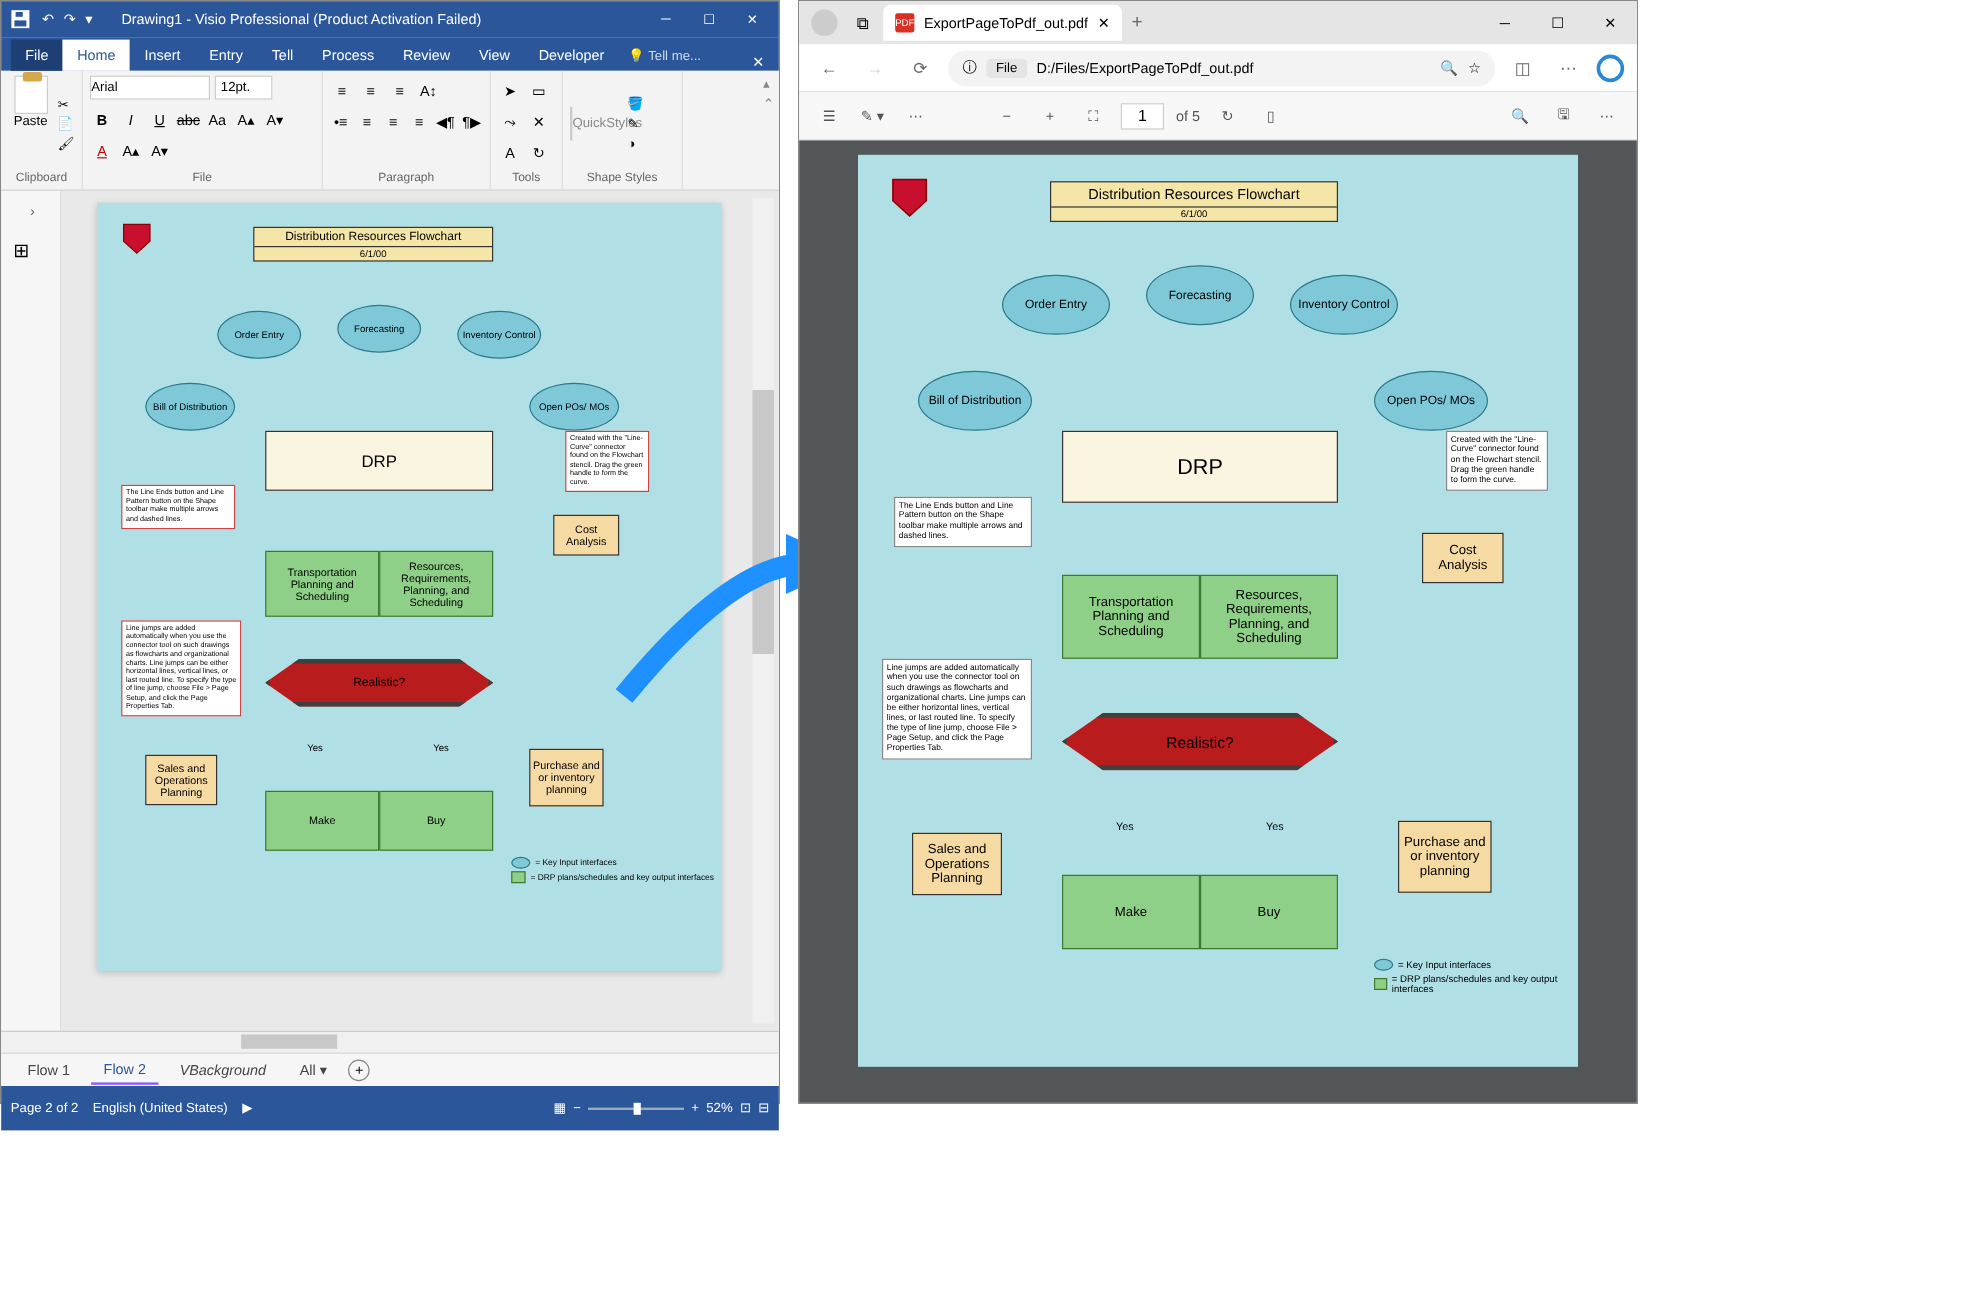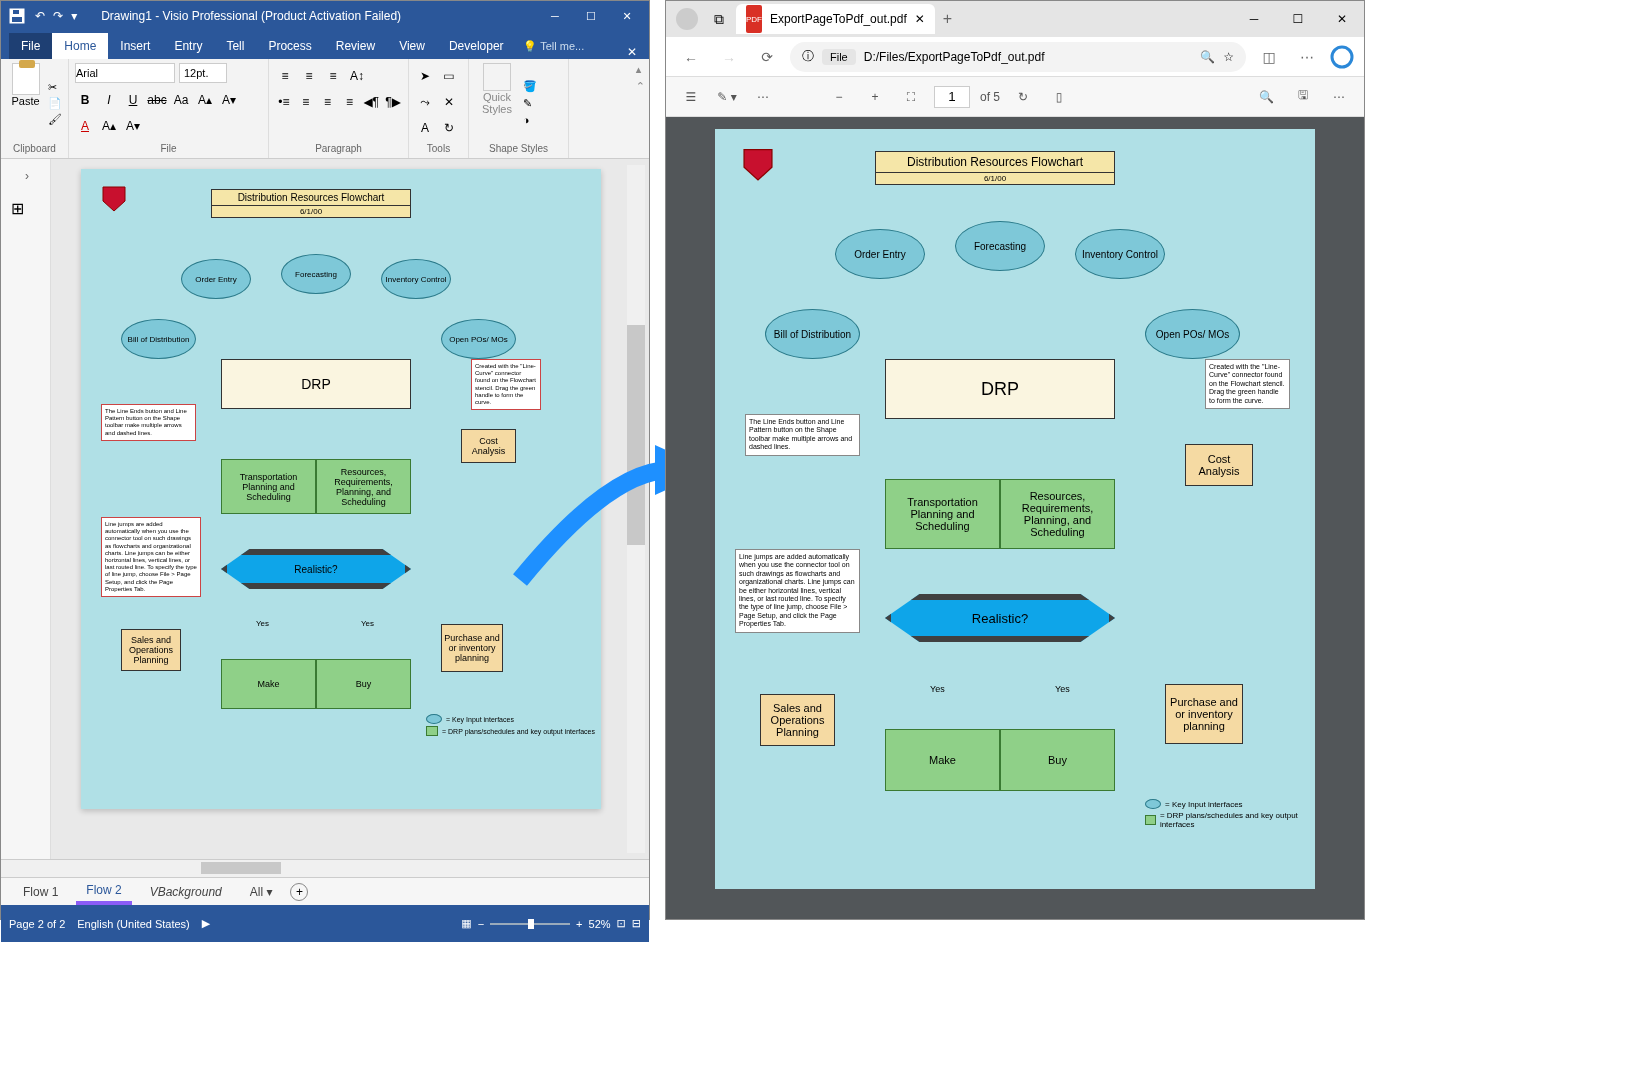--- a/index.html
+++ b/index.html
@@ -25,60 +25,60 @@
 .rg-para{width:140px}
 .rg-tools{width:60px}
 .rg-shape{width:100px}
 .paste-btn{display:flex;flex-direction:column;align-items:center;width:42px}
 .paste-icon{width:28px;height:32px;background:#fff;border:1px solid #ccc;position:relative}
 .paste-icon::before{content:"";position:absolute;top:-4px;left:6px;width:16px;height:8px;background:#d4a84b;border-radius:2px}
 .font-select{width:100px;height:20px;border:1px solid #ccc;font-size:11px;padding-left:0}
 .size-select{width:48px;height:20px;border:1px solid #ccc;font-size:11px;padding-left:4px}
 .fmt-row{display:flex;gap:4px;margin-top:4px}
 .fmt-btn{width:20px;height:18px;display:flex;align-items:center;justify-content:center;font-size:12px;border:1px solid transparent}
-.quick-styles{display:flex;flex-direction:column;align-items:center;width:44px;color:#888}
+.quick-styles{display:flex;flex-direction:row;align-items:center;width:44px;color:#888}
 .quick-styles .qs-icon{width:28px;height:28px;border:1px solid #ccc}
 .canvas-area{position:relative;height:700px;background:#e9e9e9;overflow:hidden}
 .left-rail{position:absolute;left:0;top:0;width:50px;height:100%;background:#f6f6f6;border-right:1px solid #ddd}
 .left-rail .chev{position:absolute;top:10px;left:24px;font-size:12px;color:#666}
 .doc-page{position:absolute;left:80px;top:10px;width:520px;height:640px;background:#b0e0e6;box-shadow:0 2px 6px rgba(0,0,0,0.2)}
 .flag{position:absolute;width:26px;height:30px}
 .title-box{position:absolute;background:#f5e6a8;border:1px solid #333;text-align:center;font-size:10px}
 .title-box .sub{border-top:1px solid #333;font-size:8px;padding:1px}
 .ellipse{position:absolute;background:#7ec8d8;border:1px solid #2a7a8a;border-radius:50%;display:flex;align-items:center;justify-content:center;font-size:8px;text-align:center;padding:2px}
 .box{position:absolute;border:1px solid #333;display:flex;align-items:center;justify-content:center;text-align:center;font-size:9px;padding:2px}
 .box.cream{background:#faf5e0}
 .box.green{background:#8fd088;border-color:#3a7a33}
 .box.yellow{background:#f5daa3}
-.decision{position:absolute;background:#0ea5e9;border:6px solid #404040;display:flex;align-items:center;justify-content:center;font-size:10px}
+.decision{position:absolute;background:#b91c1c;border:4px solid #404040;display:flex;align-items:center;justify-content:center;font-size:10px}
 .note{position:absolute;background:#fff;border:1px solid #c44;font-size:6px;padding:3px;line-height:1.2}
 .legend{position:absolute;font-size:7px}
 .legend-item{display:flex;align-items:center;gap:4px;margin-bottom:2px}
 .leg-ell{width:16px;height:10px;border-radius:50%;border:1px solid #2a7a8a;background:#7ec8d8}
 .leg-sq{width:12px;height:10px;border:1px solid #3a7a33;background:#8fd088}
 .hscroll{height:18px;background:#f0f0f0;border-top:1px solid #ccc;position:relative}
 .hscroll .thumb{position:absolute;left:200px;top:2px;width:80px;height:12px;background:#c8c8c8}
 .page-tabs{height:28px;background:#f6f6f6;border-top:1px solid #ccc;display:flex;align-items:center;font-size:12px;padding-left:12px;gap:8px}
 .page-tabs .pt{padding:4px 10px;color:#444}
-.page-tabs .pt.active{color:#2b579a;border-bottom:4px solid #8b5cf6}
+.page-tabs .pt.active{color:#2b579a;border-bottom:2px solid #8b5cf6}
 .page-tabs .add{width:18px;height:18px;border:1px solid #888;border-radius:50%;display:flex;align-items:center;justify-content:center}
 .statusbar{height:37px;background:#2b579a;color:#fff;display:flex;align-items:center;font-size:11px;padding:0 8px;gap:12px}
 .statusbar .zoom{margin-left:auto;display:flex;align-items:center;gap:6px}
 .zoom-track{width:80px;height:2px;background:#9ab;position:relative}
 .zoom-thumb{position:absolute;top:-4px;left:38px;width:6px;height:10px;background:#fff}
 
 .arrow{position:absolute;left:510px;top:430px;width:200px;height:160px}
 .arrow svg{width:100%;height:100%}
 
 .edge{left:665px;top:0;width:700px;height:920px;background:#fff}
 .edge-title{height:36px;background:#e5e5e5;display:flex;align-items:center}
 .edge-title .prof{width:22px;height:22px;border-radius:50%;background:#ccc;margin:0 10px}
 .edge-title .tabicon{width:22px;height:22px;display:flex;align-items:center;justify-content:center;font-size:14px;margin-right:6px}
 .edge-title .etab{height:30px;background:#fff;border-radius:6px 6px 0 0;display:flex;align-items:center;padding:0 10px;font-size:12px;max-width:250px;gap:8px}
-.edge-title .etab .pdfico{width:16px;height:28px;background:#d93025;color:#fff;font-size:8px;display:flex;align-items:center;justify-content:center;border-radius:2px}
+.edge-title .etab .pdfico{width:16px;height:16px;background:#d93025;color:#fff;font-size:8px;display:flex;align-items:center;justify-content:center;border-radius:2px}
 .edge-title .newtab{margin-left:8px;font-size:16px;color:#666}
 .edge-title .wins{margin-left:auto;display:flex}
 .edge-title .wins .wb{width:44px;height:36px;display:flex;align-items:center;justify-content:center;font-size:12px}
 .edge-addr{height:40px;background:#fff;border-bottom:1px solid #ddd;display:flex;align-items:center;padding:0 10px;gap:8px}
 .nav-btn{width:30px;height:30px;display:flex;align-items:center;justify-content:center;color:#666;font-size:14px}
 .addr-bar{flex:1;height:30px;background:#f3f3f3;border-radius:15px;display:flex;align-items:center;padding:0 12px;font-size:12px;gap:8px}
 .addr-bar .pill{background:#e5e5e5;padding:2px 8px;border-radius:4px;font-size:11px}
 .edge-icon{width:24px;height:24px}
 .pdf-toolbar{height:40px;background:#f7f7f7;border-bottom:1px solid #ddd;display:flex;align-items:center;padding:0 12px;gap:10px;font-size:12px;color:#555}
 .pdf-toolbar .tb-btn{width:26px;height:26px;display:flex;align-items:center;justify-content:center}

